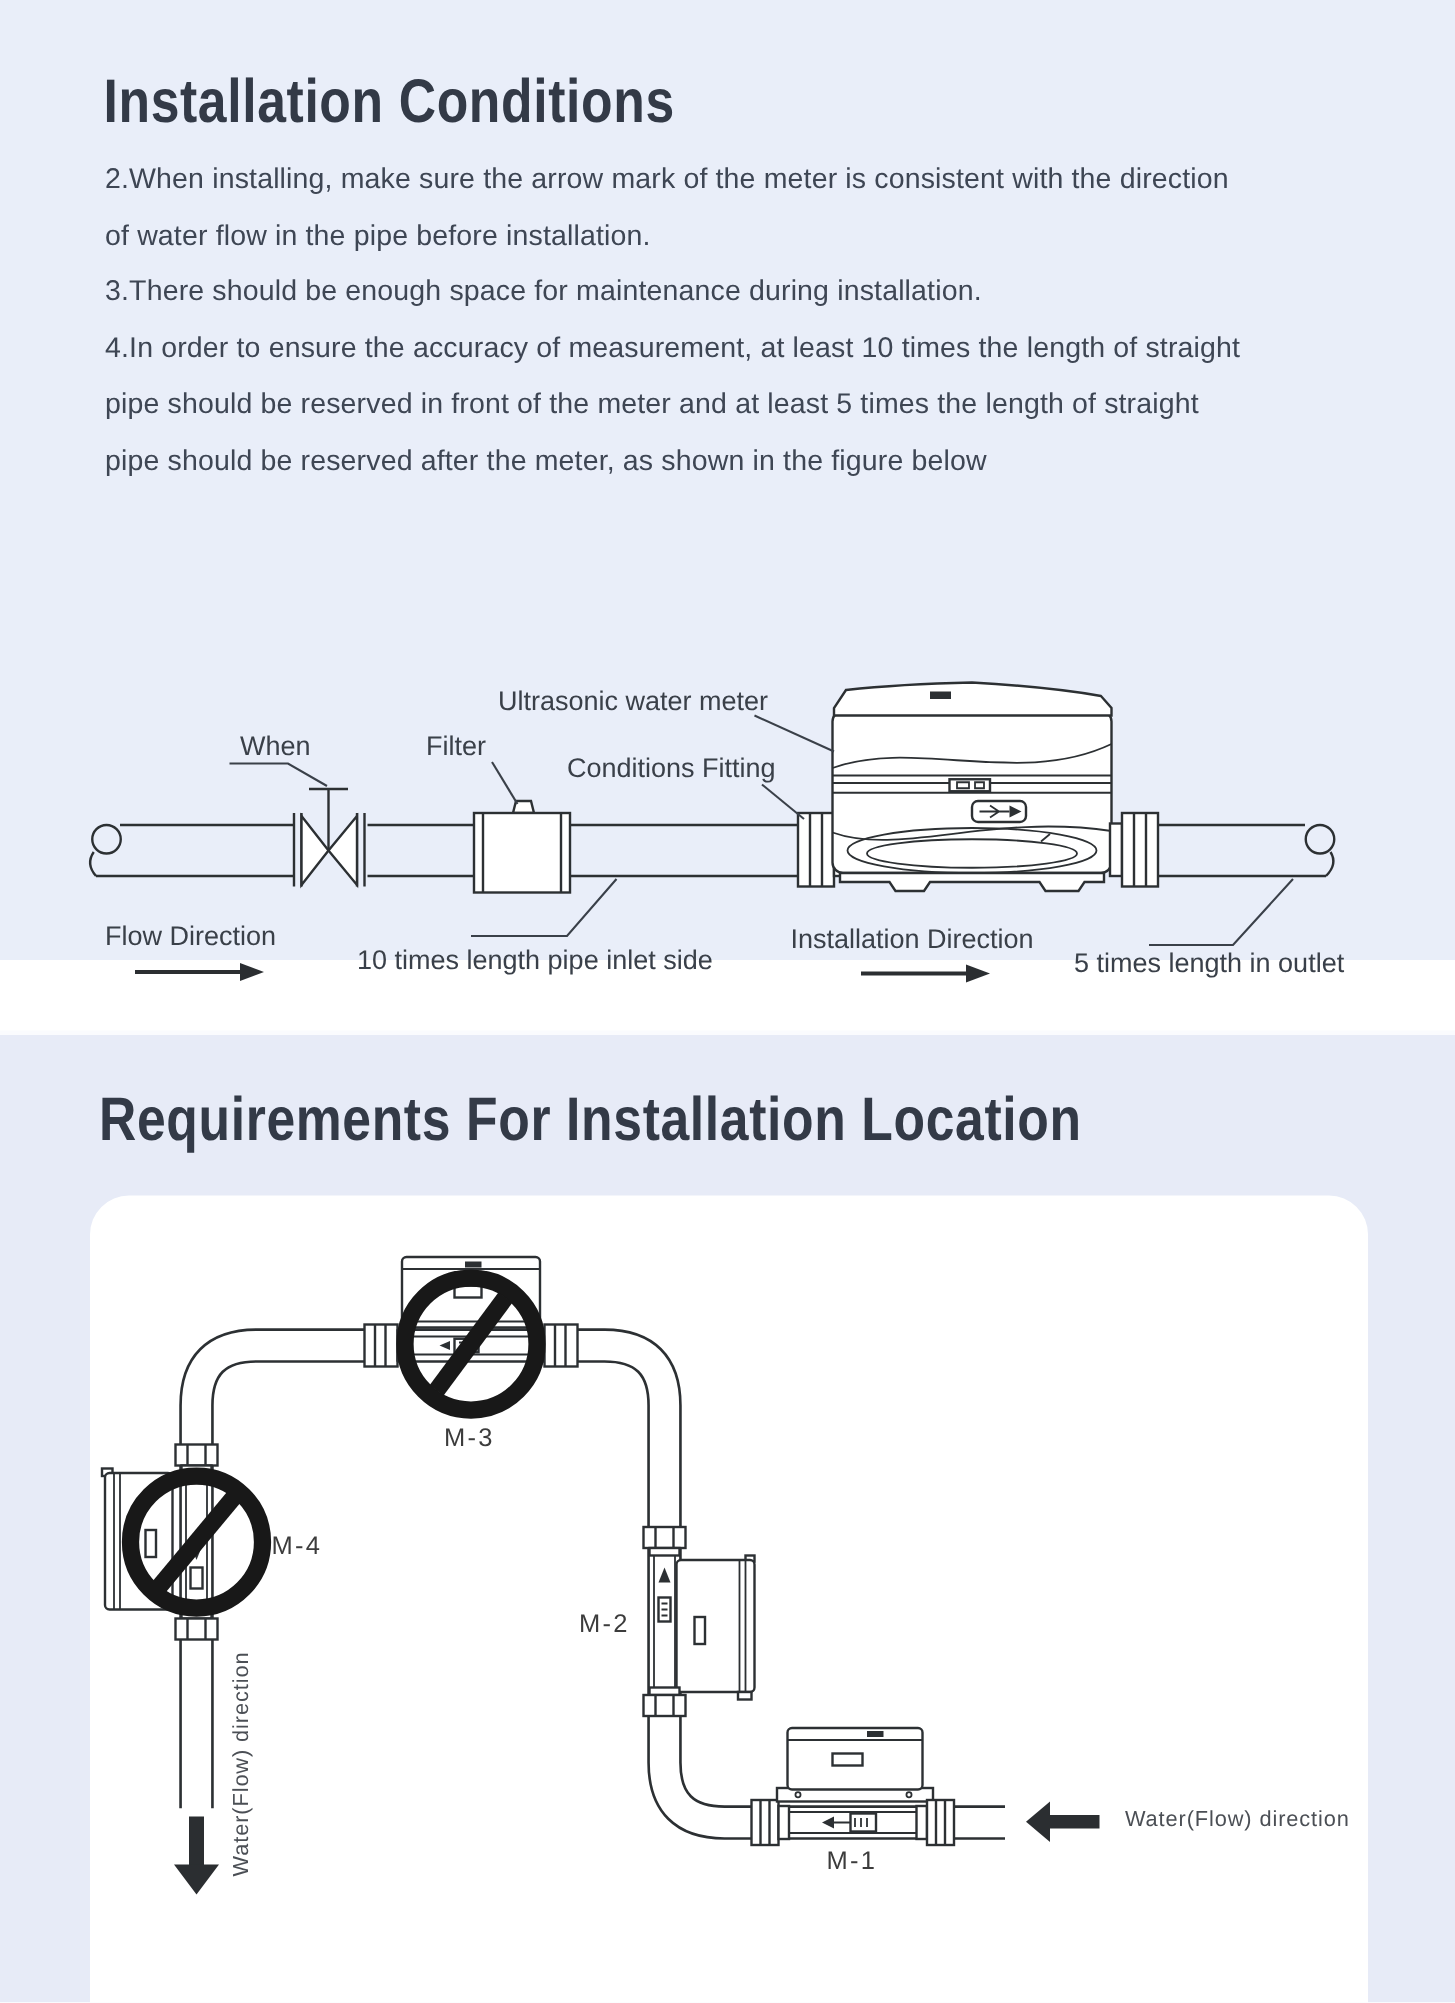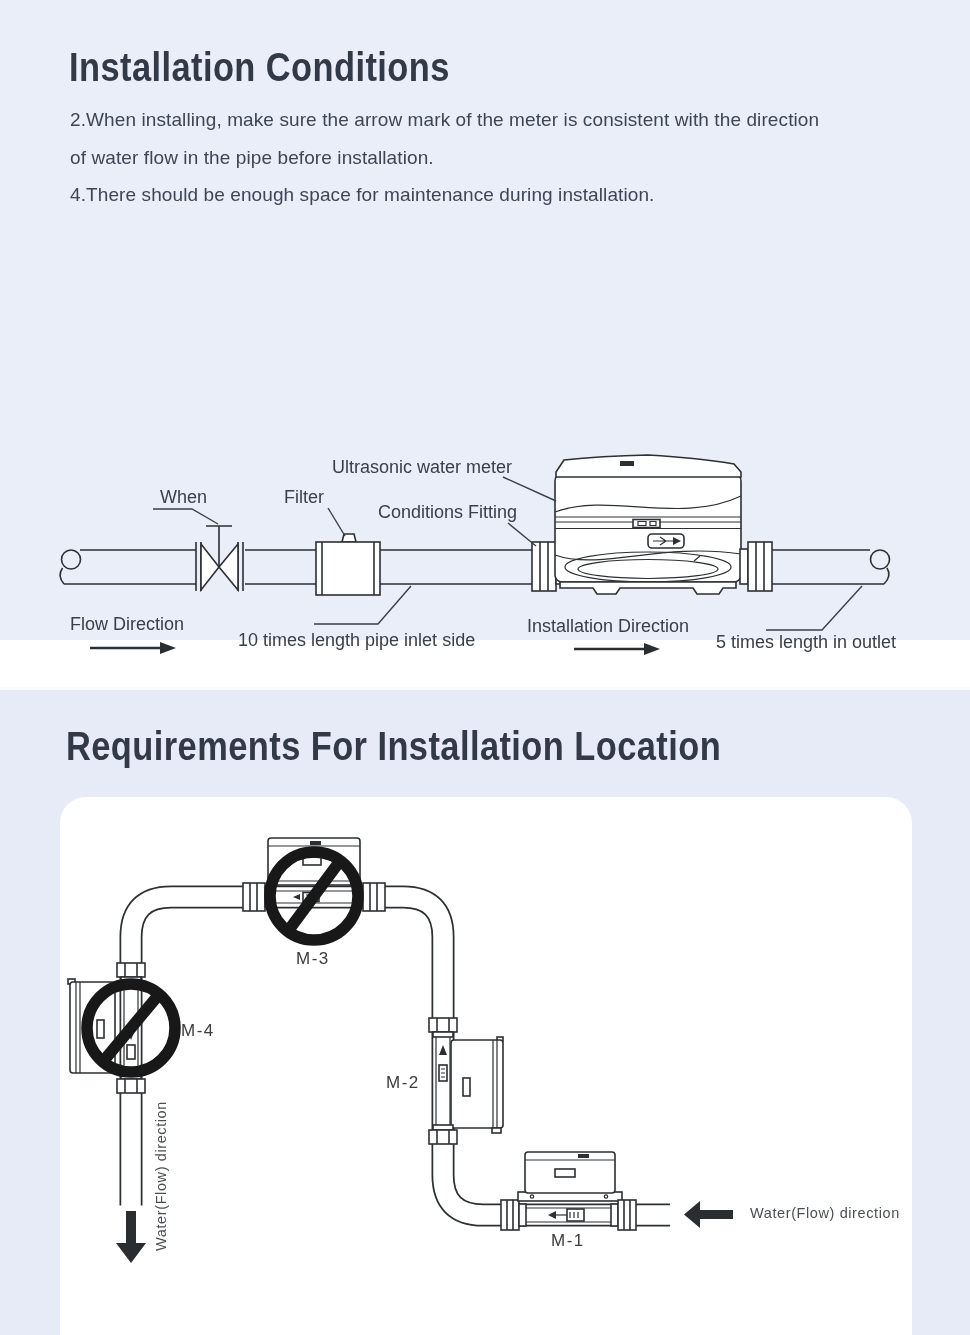--- a/index.html
+++ b/index.html
@@ -41,21 +41,24 @@
 <body>
 
 <div class="page">
 
   <section class="sec1">
     <h1 class="h-title" style="left:69px;top:44px">Installation Conditions</h1>
 
     <div class="cond-list">
       <p>2.When installing, make sure the arrow mark of the meter is consistent with the direction
 of water flow in the pipe before installation.</p>
-      <p>4.There should be enough space for maintenance during installation.</p>
+      <p>3.There should be enough space for maintenance during installation.</p>
+      <p>4.In order to ensure the accuracy of measurement, at least 10 times the length of straight
+pipe should be reserved in front of the meter and at least 5 times the length of straight
+pipe should be reserved after the meter, as shown in the figure below</p>
     </div>
 
     <div class="diag1">
       <svg width="970" height="256" viewBox="0 0 970 256">
 
         <g>
           <path class="ln" d="M80,120 H196 M245,120 H316 M380,120 H532 M772,120 H870"></path>
           <path class="ln" d="M64,154 H196 M245,154 H316 M380,154 H532 M772,154 H884"></path>
           <circle class="ln" cx="71" cy="129.5" r="9.5"></circle>
           <path class="ln" d="M64,154 Q57,146 62.5,138"></path>

